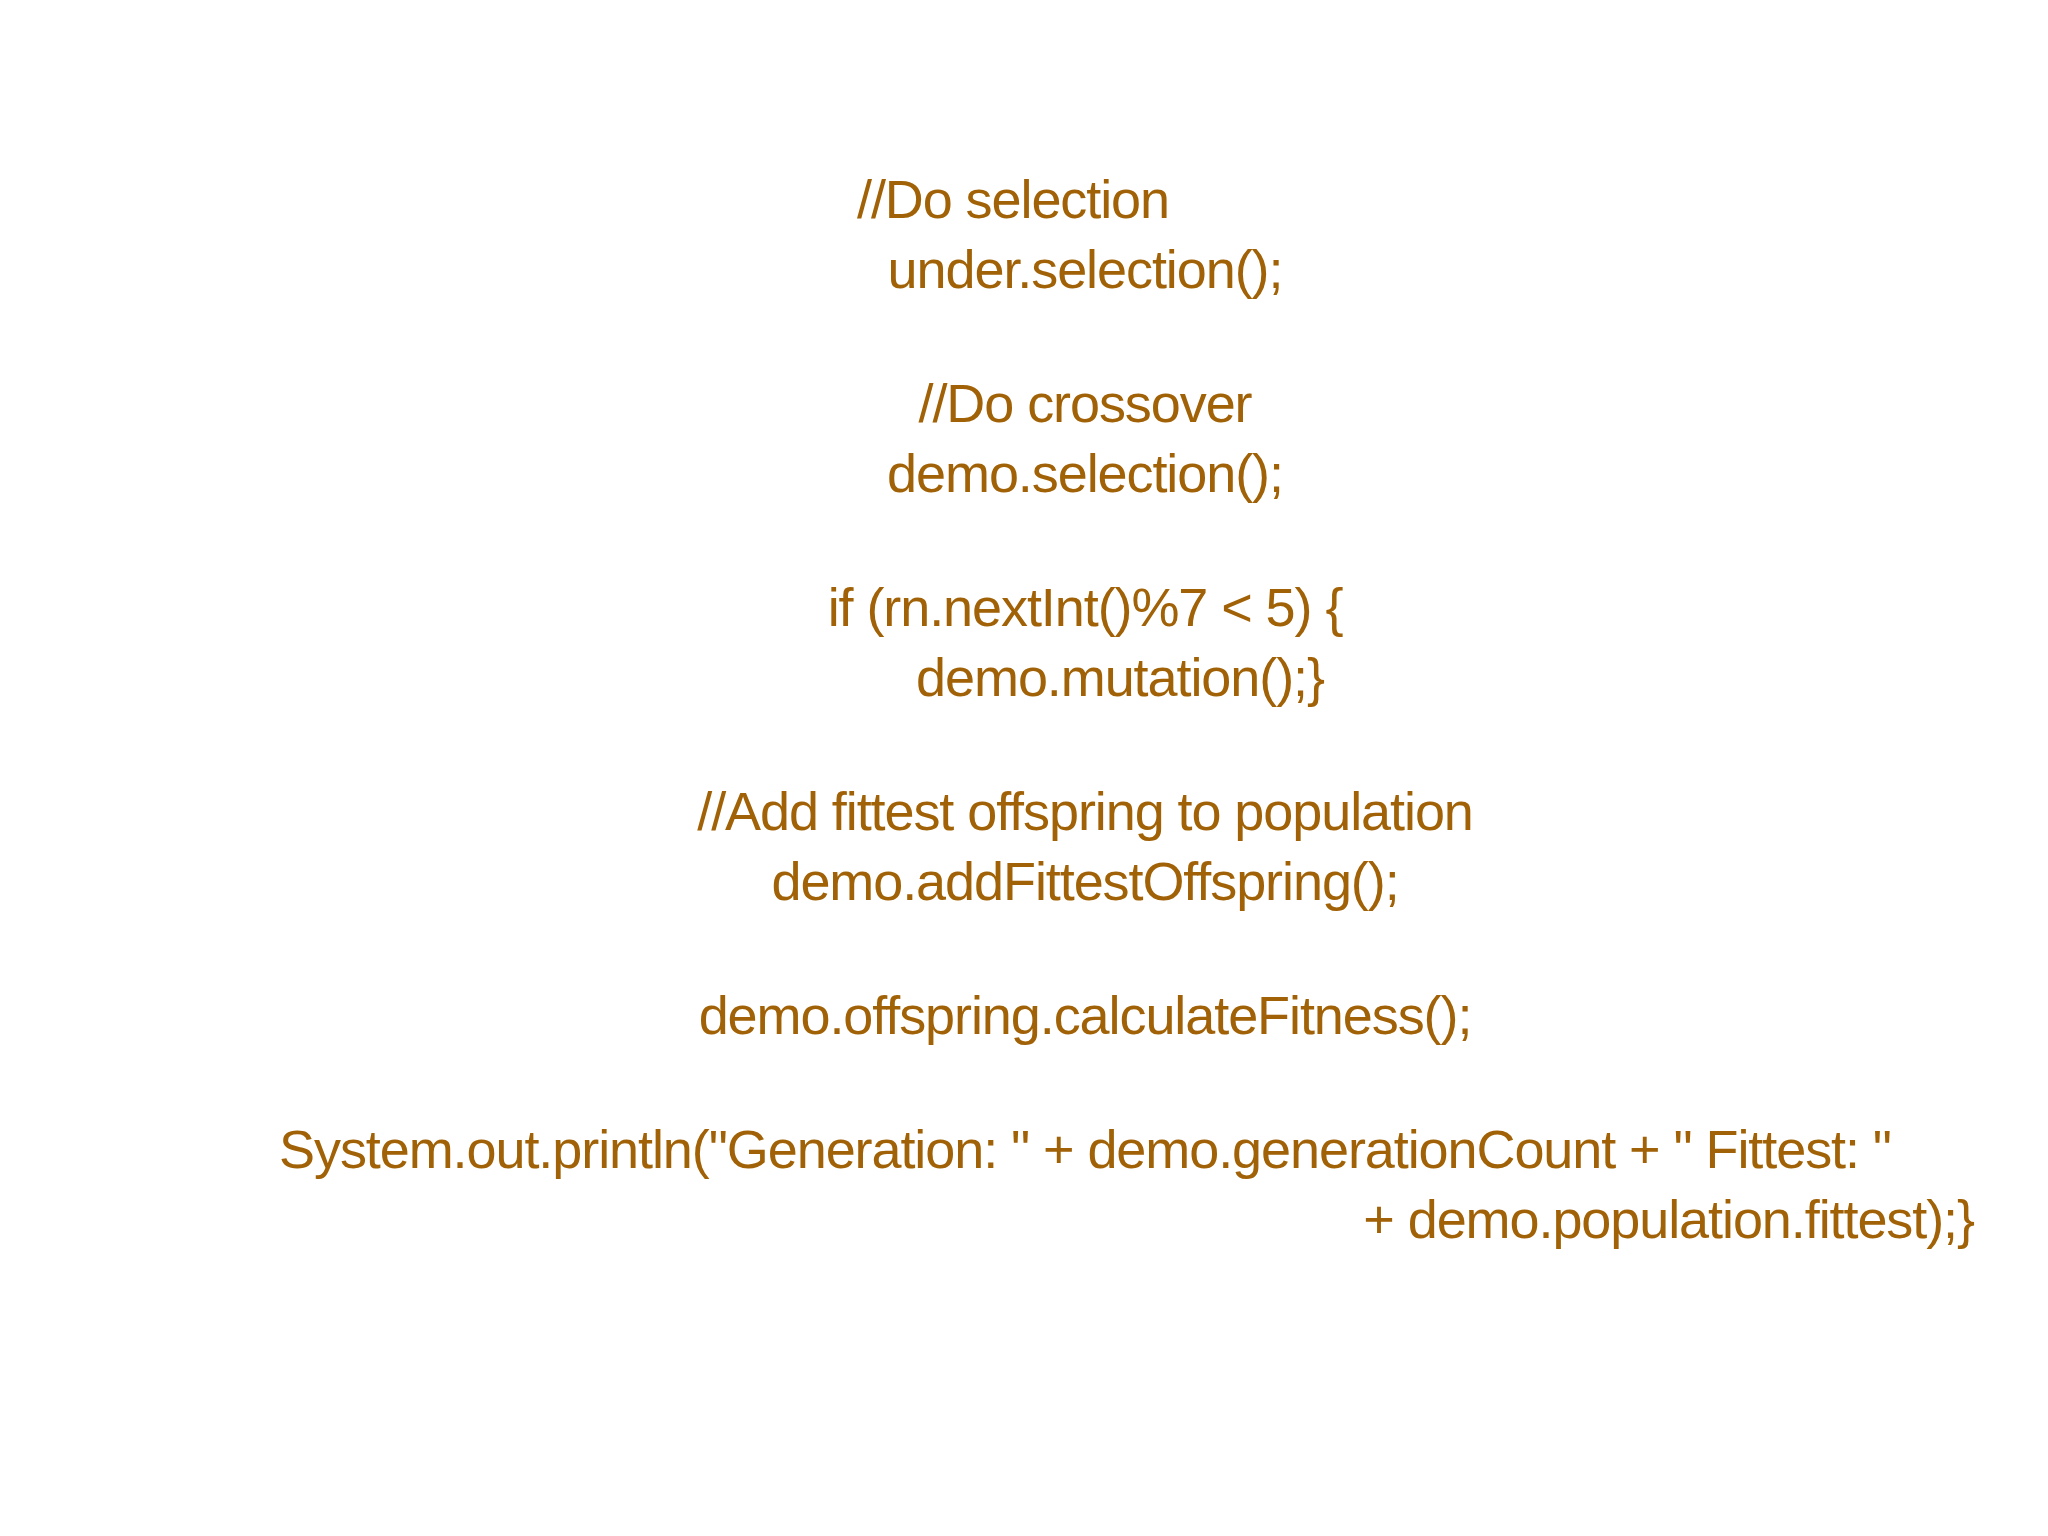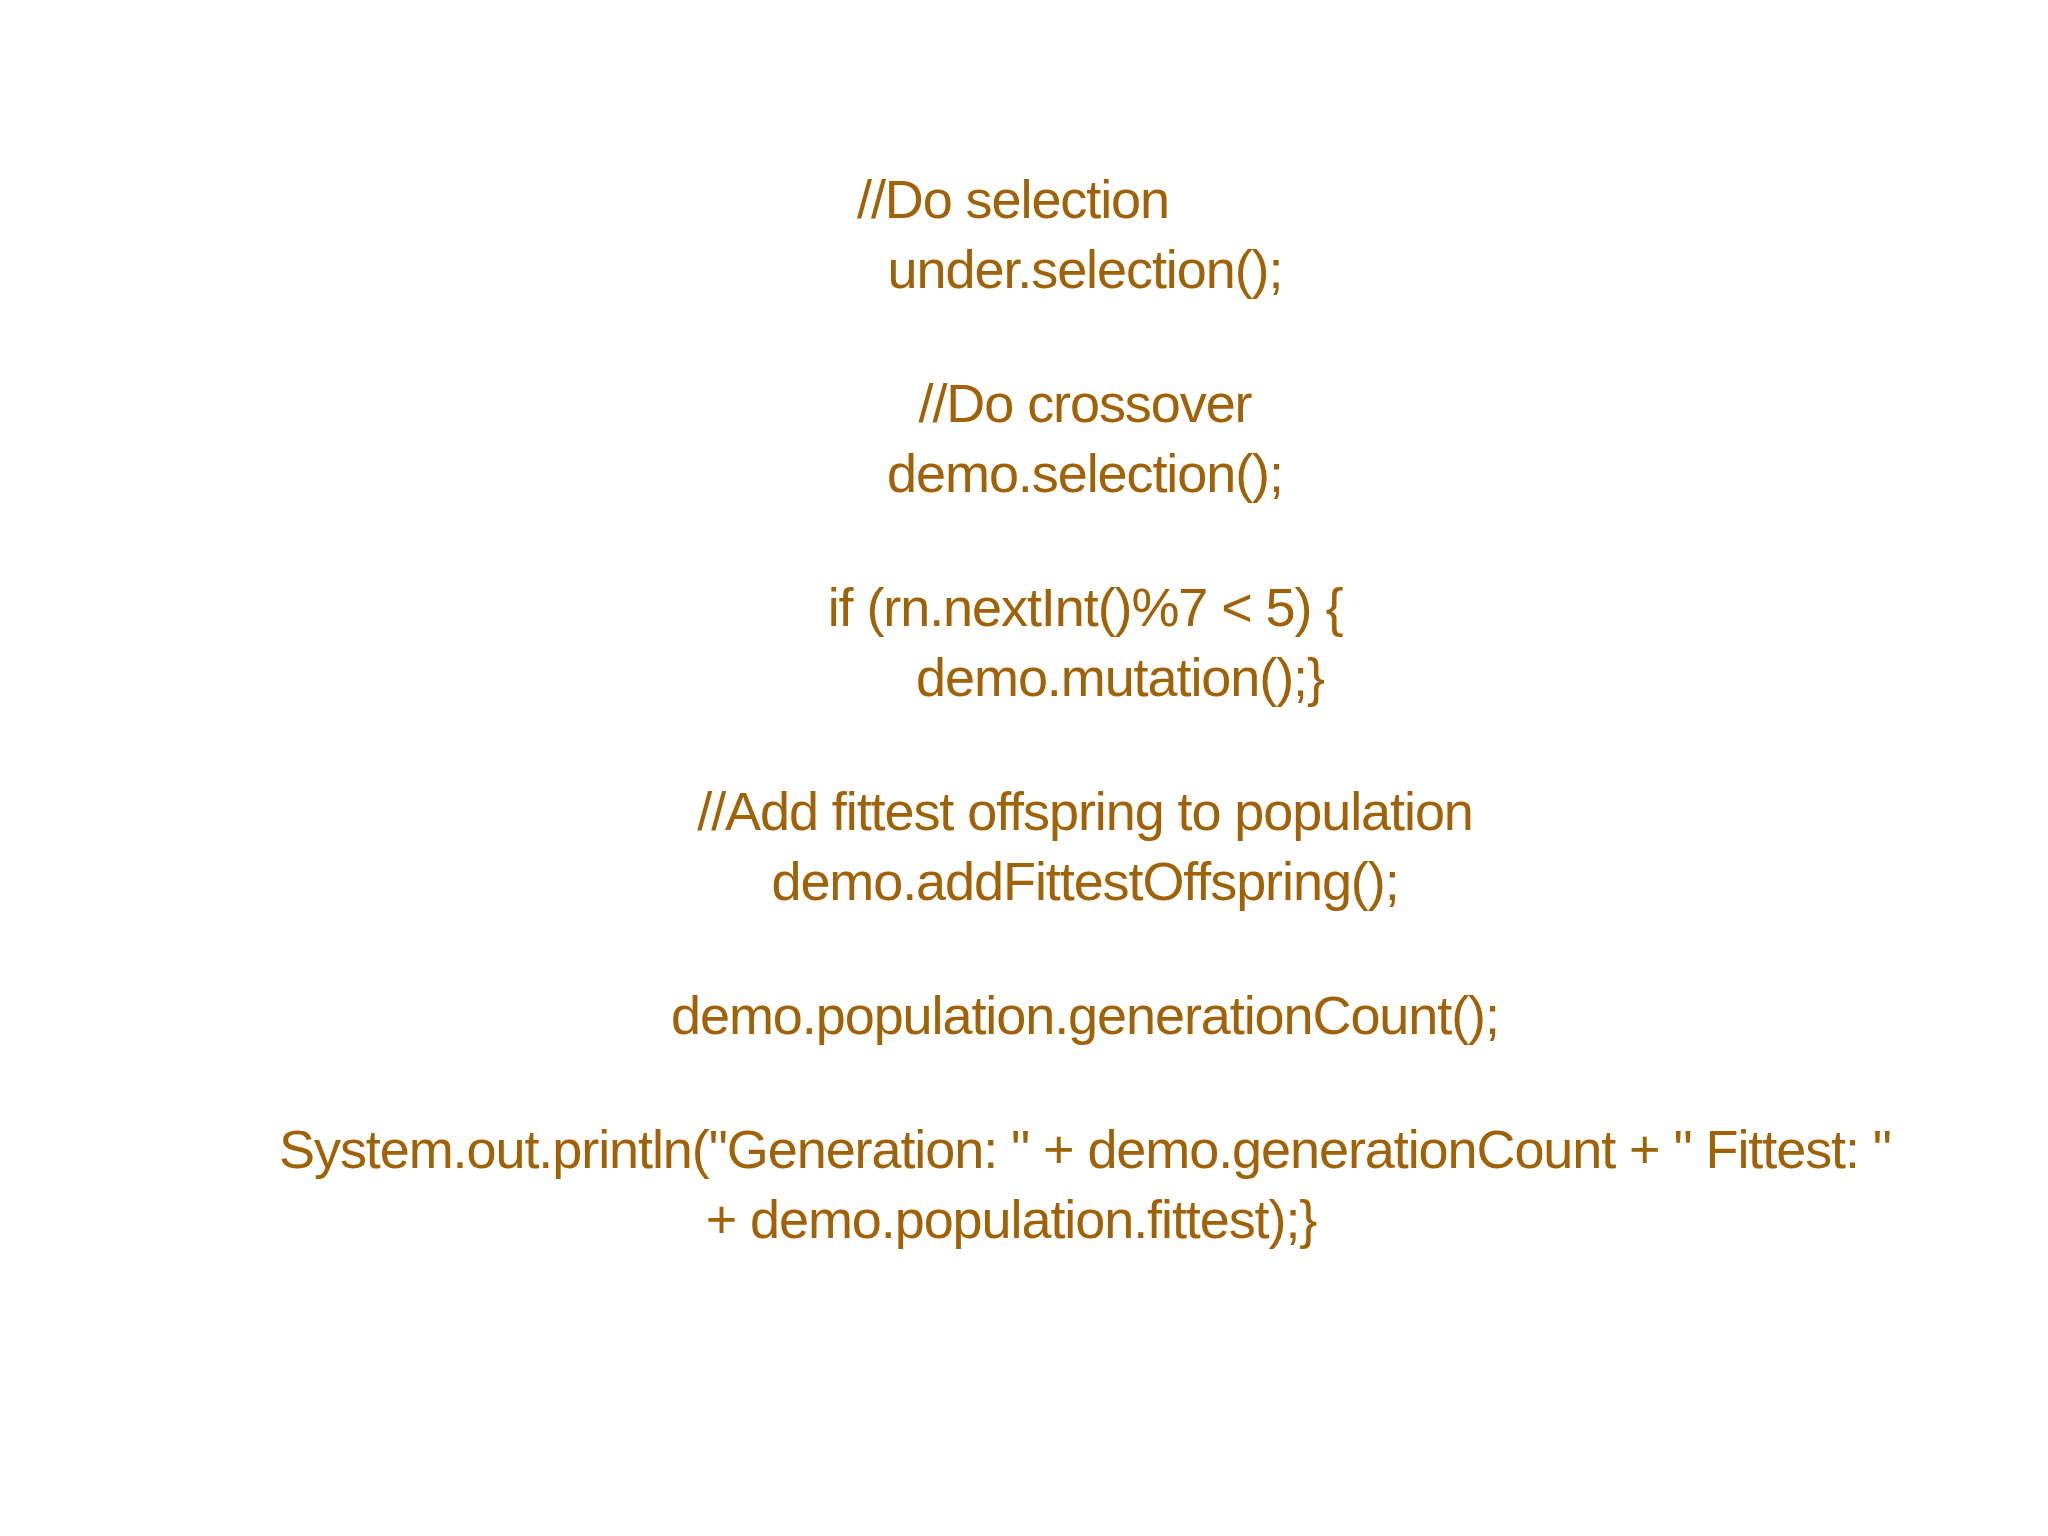--- a/index.html
+++ b/index.html
@@ -28,21 +28,21 @@
   .code-group {
     margin: 0 0 64px 0;
   }
   .code-line {
     position: relative;
     white-space: pre;
   }
   
   .shift-a { left: -72px; }
   .shift-b { left: 35px; }
-  .shift-c { left: -74px; }
+  .shift-c { left: -74px; text-align: right; }
 </style>
 </head>
 <body>
 
 <div class="code-block">
 
   <div class="code-group">
     <div class="code-line shift-a">//Do selection</div>
     <div class="code-line">under.selection();</div>
   </div>
@@ -56,21 +56,21 @@
     <div class="code-line">if (rn.nextInt()%7 &lt; 5) {</div>
     <div class="code-line shift-b">demo.mutation();}</div>
   </div>
 
   <div class="code-group">
     <div class="code-line">//Add fittest offspring to population</div>
     <div class="code-line">demo.addFittestOffspring();</div>
   </div>
 
   <div class="code-group">
-    <div class="code-line">demo.population.generationCount();</div>
+    <div class="code-line">demo.offspring.calculateFitness();</div>
   </div>
 
   <div class="code-group">
     <div class="code-line">System.out.println("Generation: " + demo.generationCount + " Fittest: "</div>
     <div class="code-line shift-c">+ demo.population.fittest);}</div>
   </div>
 
 </div>
 
 </body></html>

